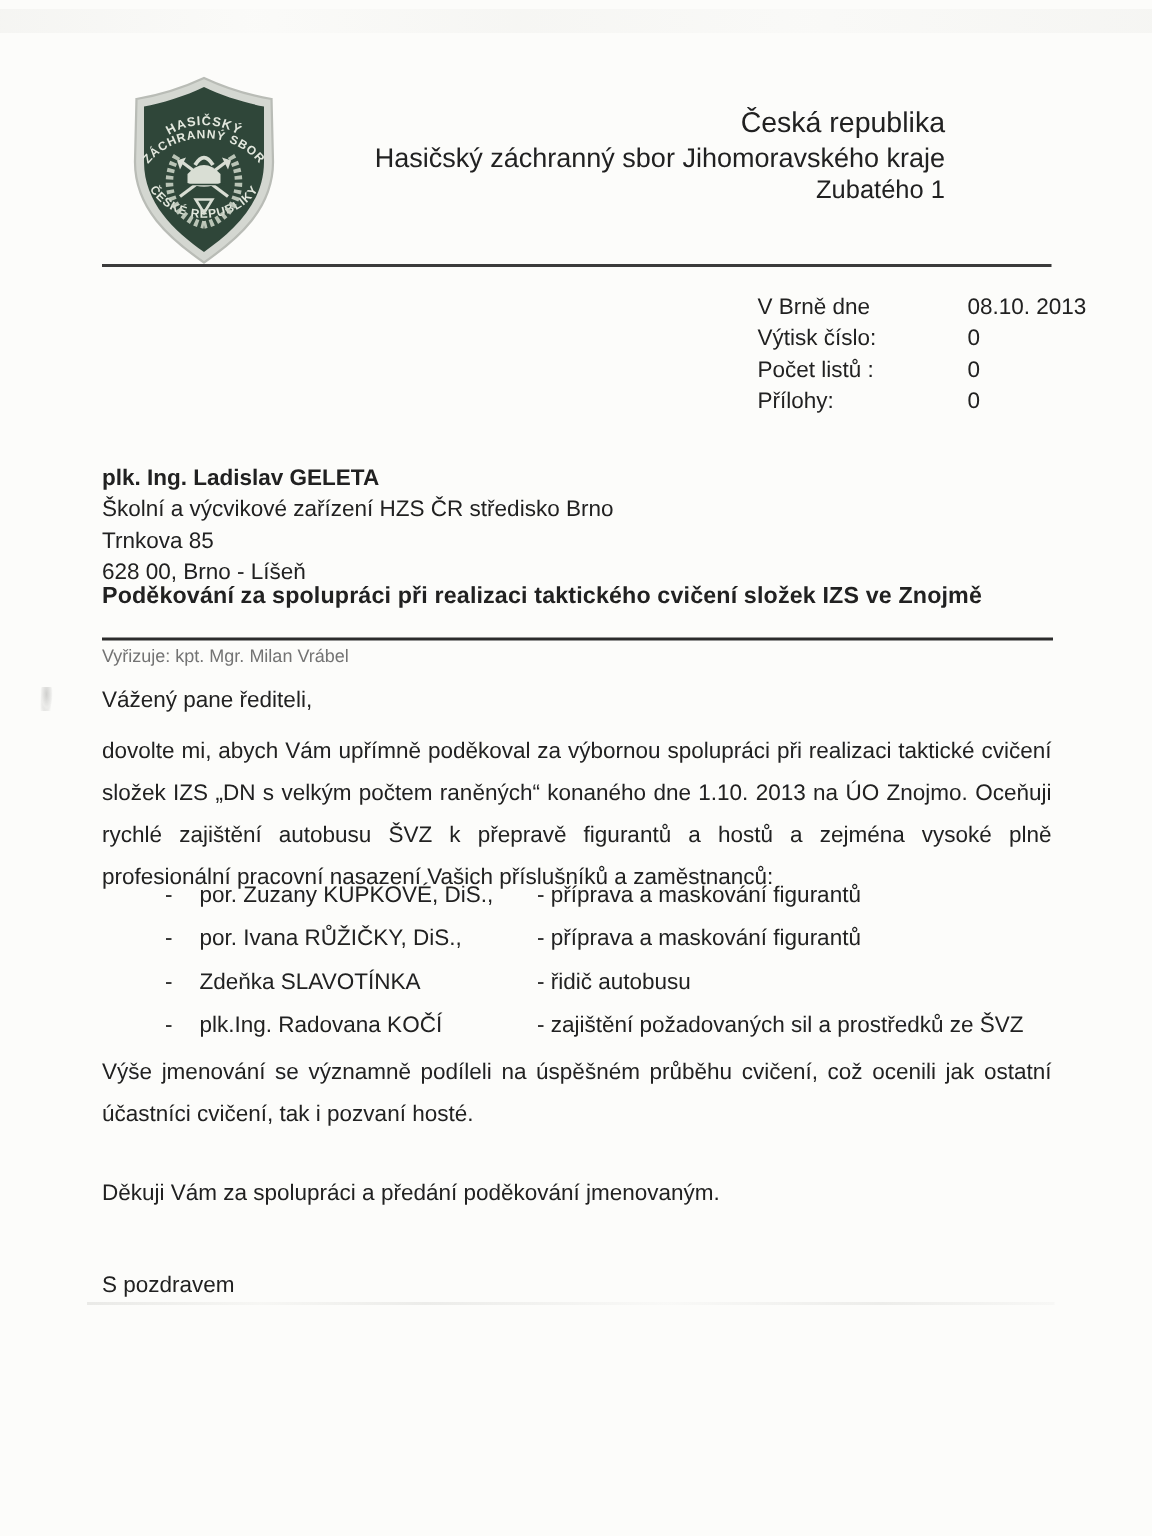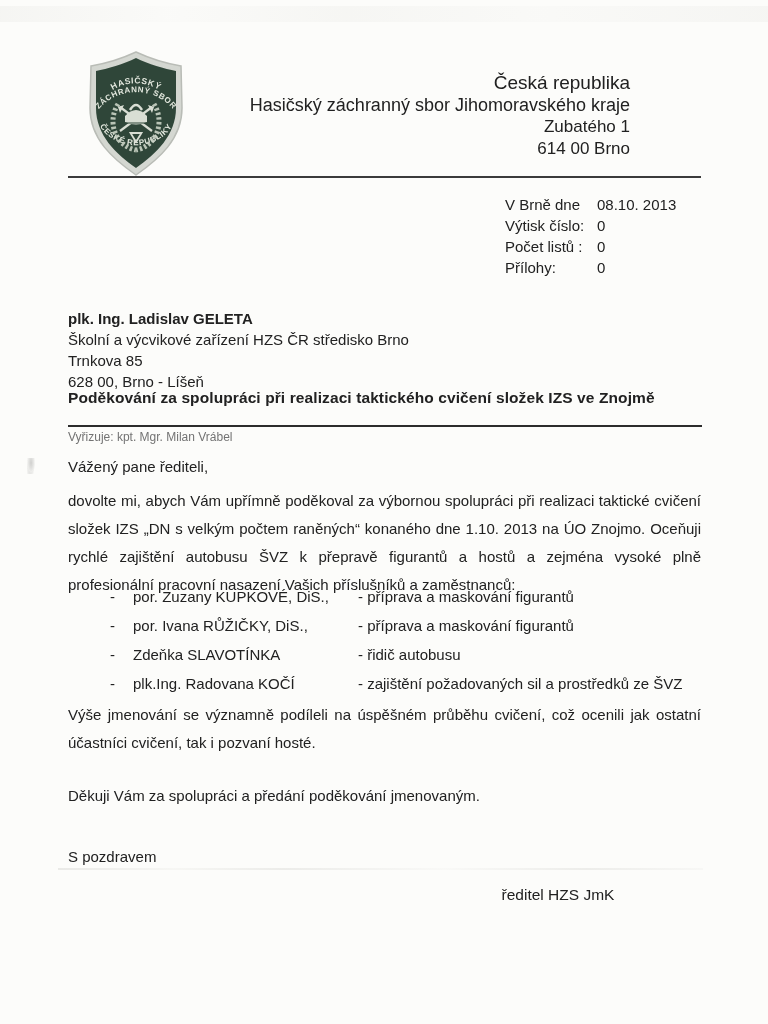--- a/index.html
+++ b/index.html
@@ -17,21 +17,21 @@
   .emblem { position:absolute; left:84px; top:50px; width:104px; height:128px; }
   .org-block {
     position:absolute; left:150px; top:72px; width:480px;
     text-align:right; font-weight:normal; line-height:22px;
   }
   .org-line1 { font-size:19px; }
   .org-line2 { font-size:18px; }
   .org-line3, .org-line4 { font-size:17px; }
   .header-rule { position:absolute; left:68px; top:176px; width:633px; height:2px; background:#3b3b3b; }
   .meta-block { position:absolute; left:505px; top:194px; font-size:15px; line-height:21px; }
-  .meta-row { display:grid; grid-template-columns:92px auto; }
+  .meta-row { display:grid; grid-template-columns:92px auto;gap:48px; }
   .recipient { position:absolute; left:68px; top:276px; font-size:15px; line-height:21px; }
   .recipient-name { font-weight:bold;margin-top:32px; }
   .subject-block { position:absolute; left:68px; top:389px; width:634px; }
   .subject-title {
     font-size:15.5px; font-weight:bold; letter-spacing:.1px;
     padding-bottom:18px; border-bottom:2px solid #2c2c2c;
   }
   .subject-handler { font-size:12px; margin-top:3px; color:#737373; }
   .body-text { position:absolute; left:68px; width:633px; font-size:15px; }
   .salutation { top:458px; }
@@ -104,21 +104,20 @@
       </g>
 
       <polygon points="46.5,83 57.5,83 52,92" fill="none" stroke="#d9ded4" stroke-width="1.8"></polygon>
     </svg>
   </div>
 
   <div class="org-block">
     <div class="org-line1">Česká republika</div>
     <div class="org-line2">Hasičský záchranný sbor Jihomoravského kraje</div>
     <div class="org-line3">Zubatého 1</div>
-    <div class="org-line4">614 00 Brno</div>
   </div>
 
   <div class="header-rule"></div>
 
   <div class="meta-block">
     <div class="meta-row">
       <span>V Brně dne</span>
       <span>08.10. 2013</span>
     </div>
     <div class="meta-row">
@@ -174,16 +173,15 @@
   </div>
 
   <div class="body-text para2">Výše jmenování se významně podíleli na úspěšném průběhu cvičení, což ocenili jak ostatní účastníci cvičení, tak i pozvaní hosté.</div>
   <div class="body-text para3">Děkuji Vám za spolupráci a předání poděkování jmenovaným.</div>
   <div class="body-text closing">S pozdravem</div>
 
   <div class="scan-smudge"></div>
   <div class="edge-artifact"></div>
 
   <div class="signature">
-    <div>ředitel HZS JmK</div>
   </div>
 
 </div>
 
 </body></html>

